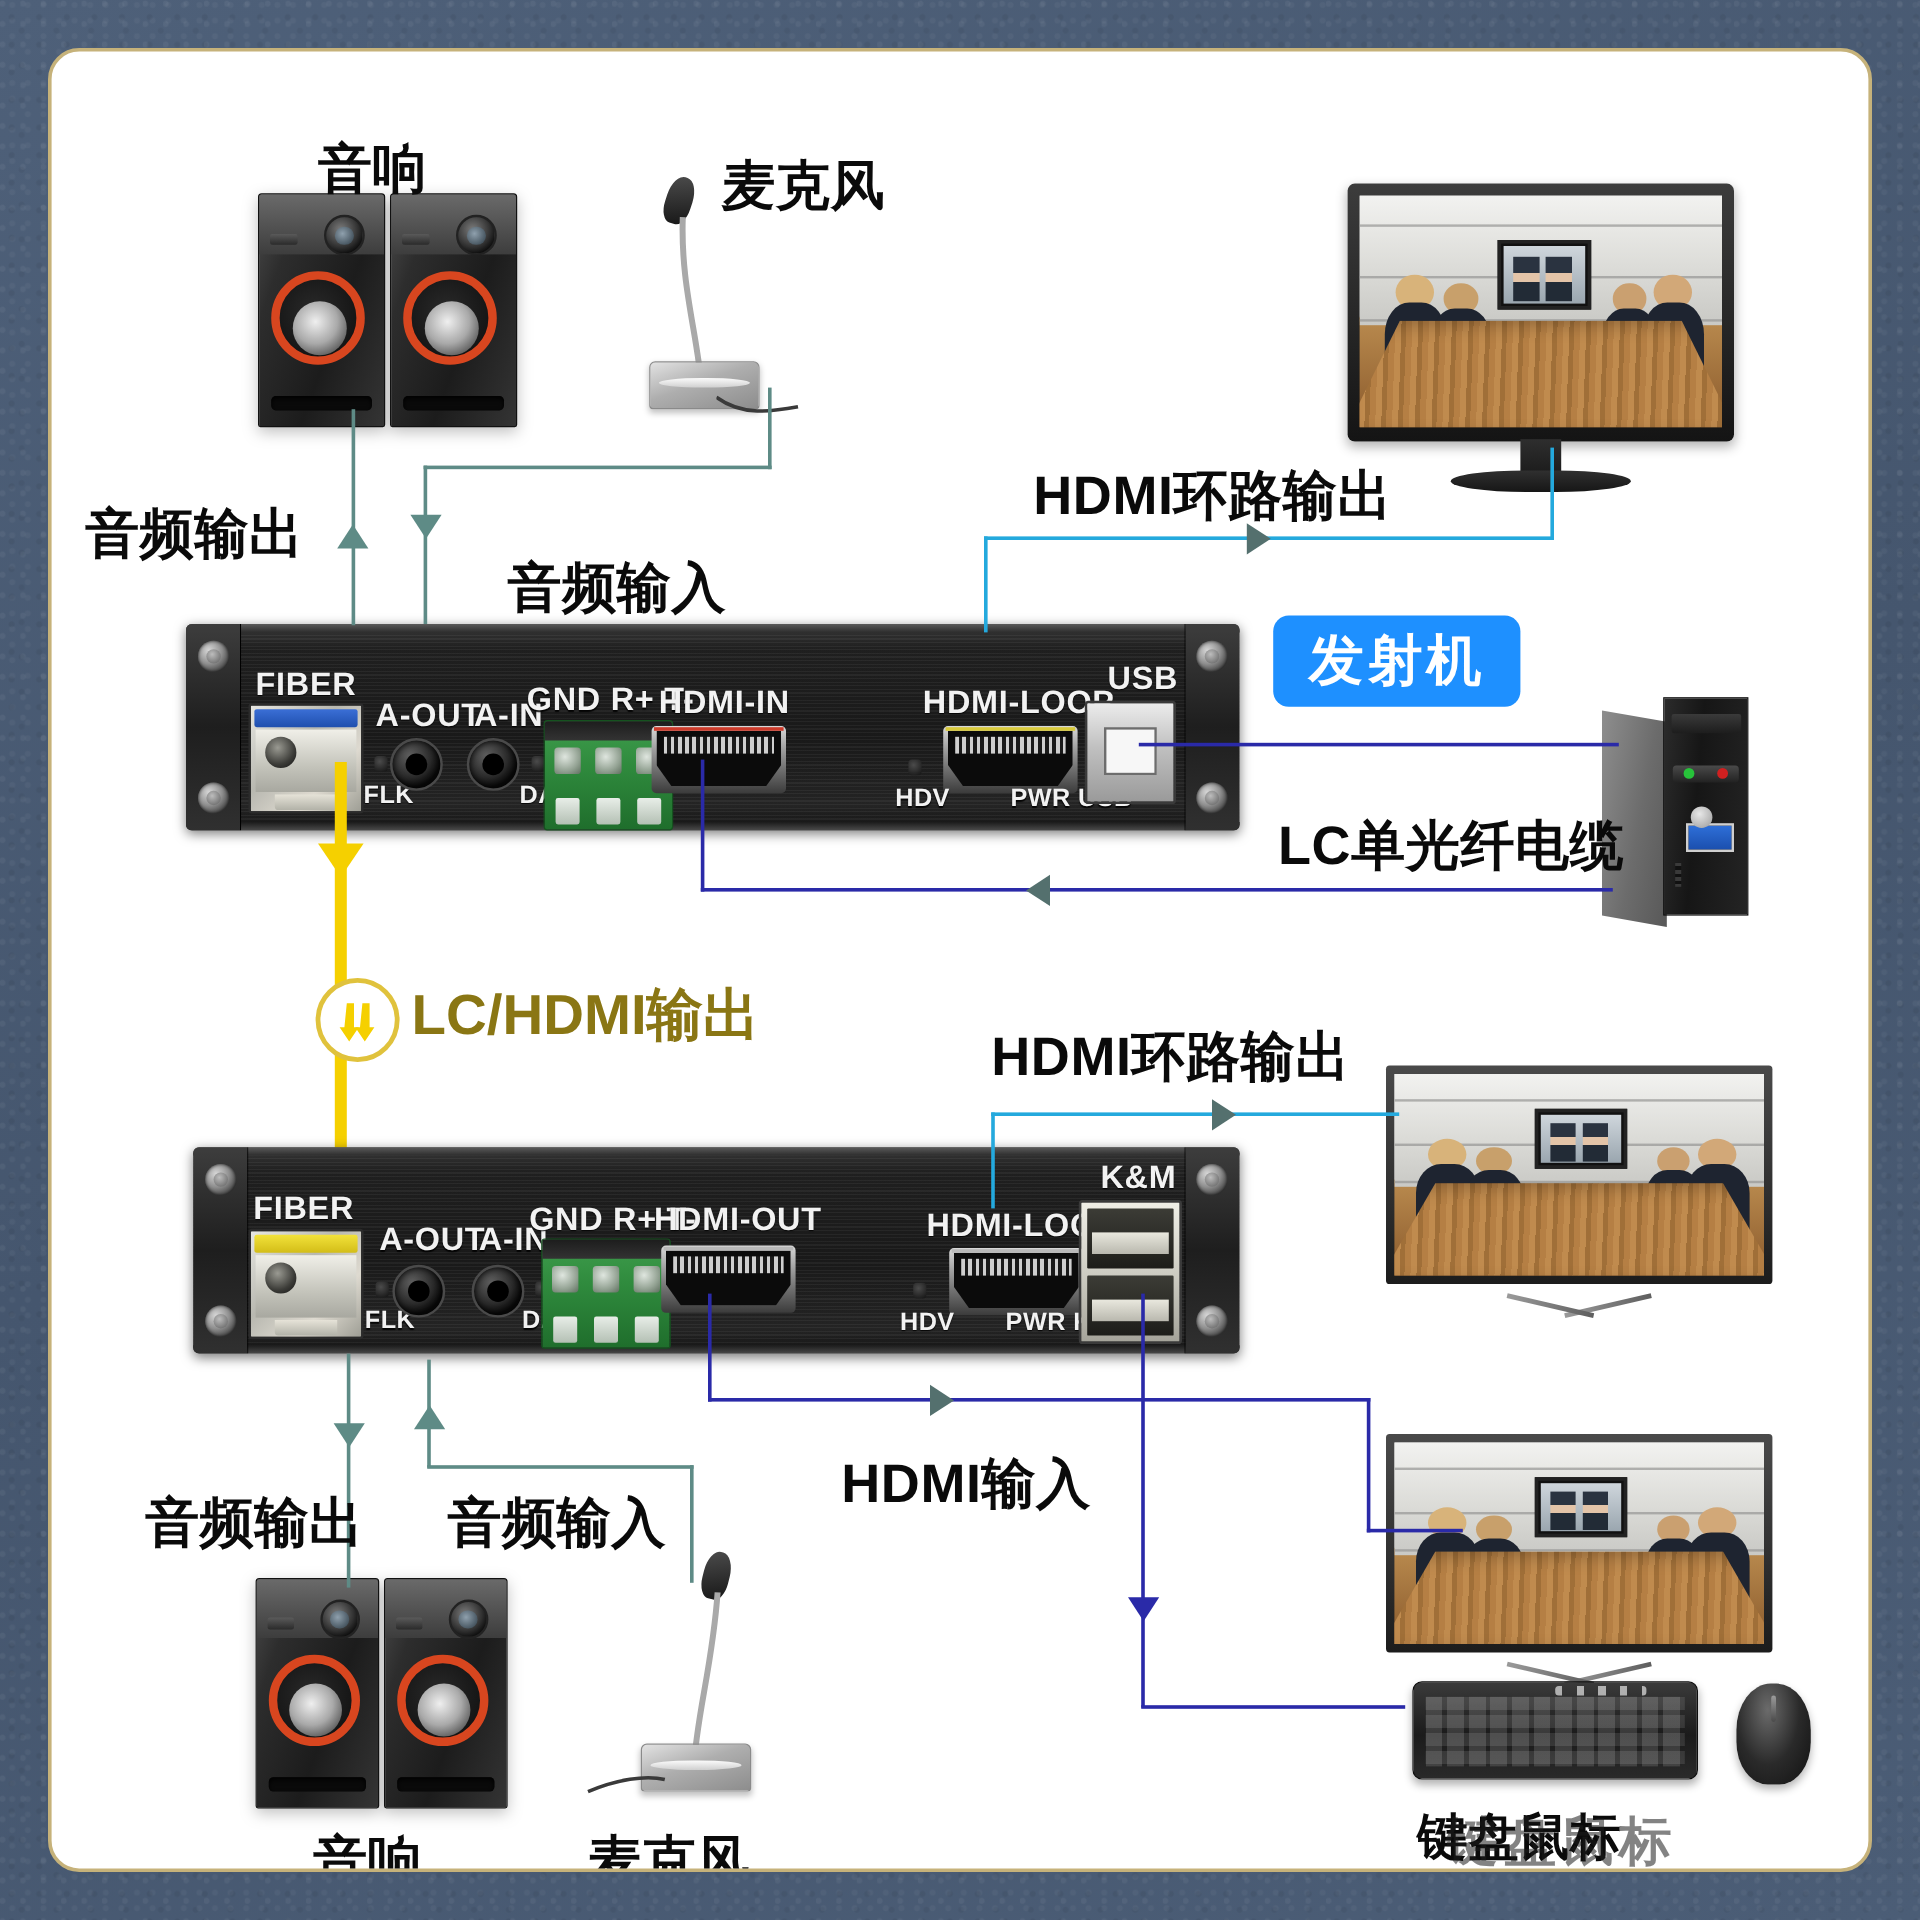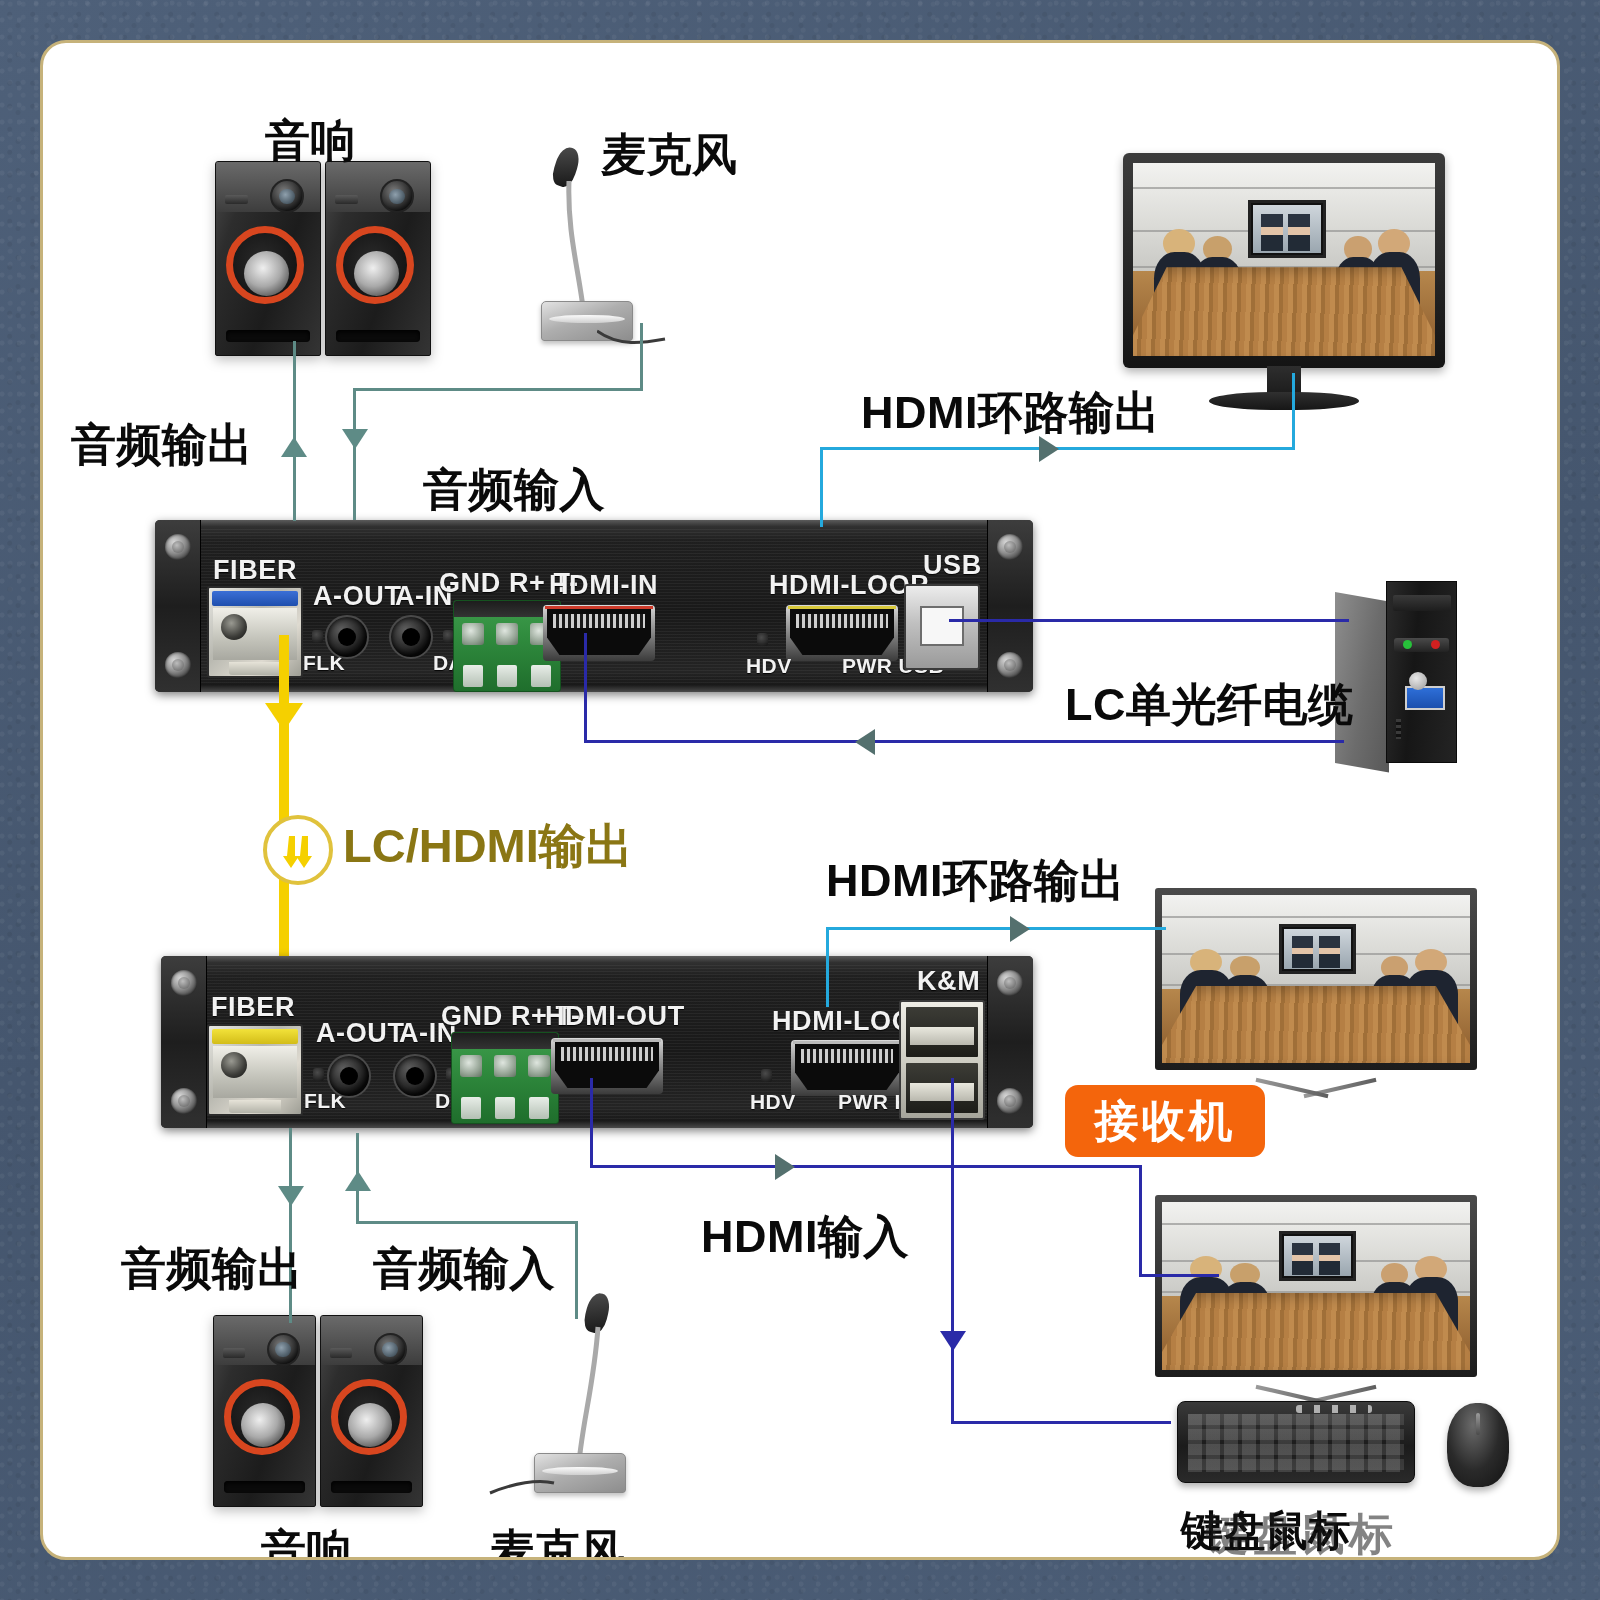--- a/index.html
+++ b/index.html
@@ -403,20 +403,21 @@
     <div class="led" style="left:602px; top:113px;"></div>
     <div class="ptxt ptxt-sm" style="left:591px; top:134px;">HDV</div>
     <div class="led" style="left:755px; top:113px;"></div>
     <div class="led" style="left:772px; top:113px;"></div>
     <div class="ptxt ptxt-sm" style="left:687px; top:134px;">PWR USB</div>
 
     <div class="ptxt ptxt-big" style="left:768px; top:30px;">USB</div>
     <div class="usbb" style="left:749px; top:64px;"></div>
   </div>
 
+  <div class="badge" style="left:1018px; top:470px; width:206px; height:76px; background:#1e90ff; font-size:46px;">发射机</div>
 
   <div class="fiber-seg" style="left:236px; top:592px; width:10px; height:372px;"></div>
   <div class="fiber-arrow-tip" style="left:222px; top:660px;"></div>
   <div class="fiber-arrow-tip" style="left:222px; top:922px;"></div>
   <div class="fiber-node" style="left:220px; top:772px;">
     <svg width="44" height="44" viewBox="0 0 44 44">
       <path d="M13,8 L19,8 L19,28 L23,28 L15,40 L7,28 L11,28 Z" fill="#f5d000"></path>
       <path d="M26,8 L32,8 L32,28 L36,28 L28,40 L20,28 L24,28 Z" fill="#f5d000"></path>
     </svg>
   </div>
@@ -481,21 +482,20 @@
     <div class="led" style="left:752px; top:113px;"></div>
     <div class="ptxt ptxt-sm" style="left:677px; top:134px;">PWR K&amp;M</div>
 
     <div class="ptxt ptxt-big" style="left:756px; top:10px;">K&amp;M</div>
     <div class="usba" style="left:738px; top:44px;">
       <div class="usba-slot"></div>
       <div class="usba-slot"></div>
     </div>
   </div>
 
-  <div class="badge" style="left:1022px; top:1042px; width:200px; height:72px; background:#f4650c; font-size:44px;">接收机</div>
 
   <div class="spk-pair" style="left:170px; top:1272px; width:212px; height:192px;">
     <div class="spk" style="width:103px;height:192px;">
       <div class="spk-top"></div>
       <div class="spk-badge" style="left:9%; top:17%;"></div>
       <div class="spk-tw" style="left:52%; top:9%; width:33px; height:33px;"></div>
       <div class="spk-ring" style="left:10%; top:33%; width:76px; height:76px;"></div>
       <div class="spk-cone" style="left:27%; top:46%; width:44px; height:44px;"></div>
       <div class="spk-port" style="left:10%; right:10%; bottom:7%; height:12px;"></div>
     </div>

